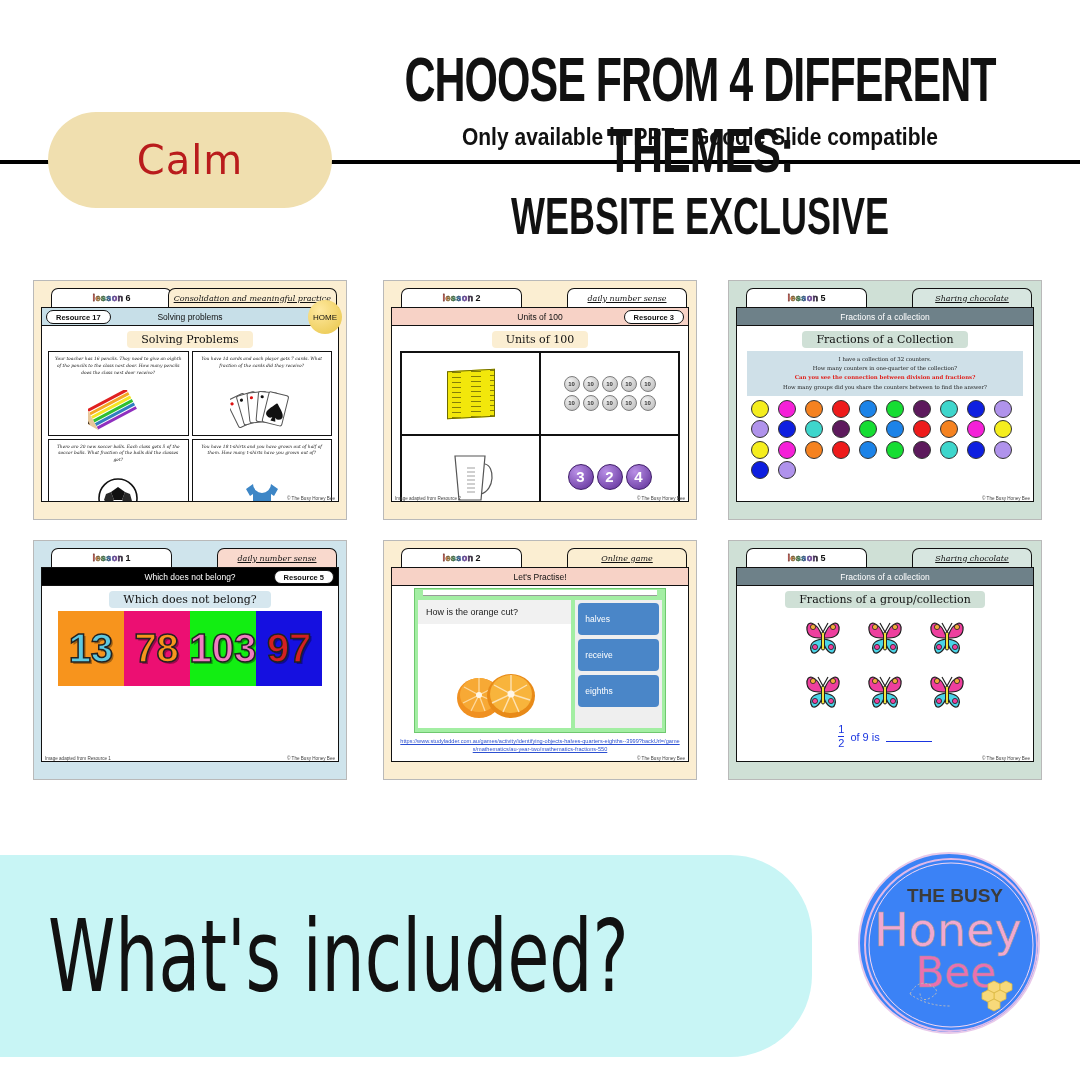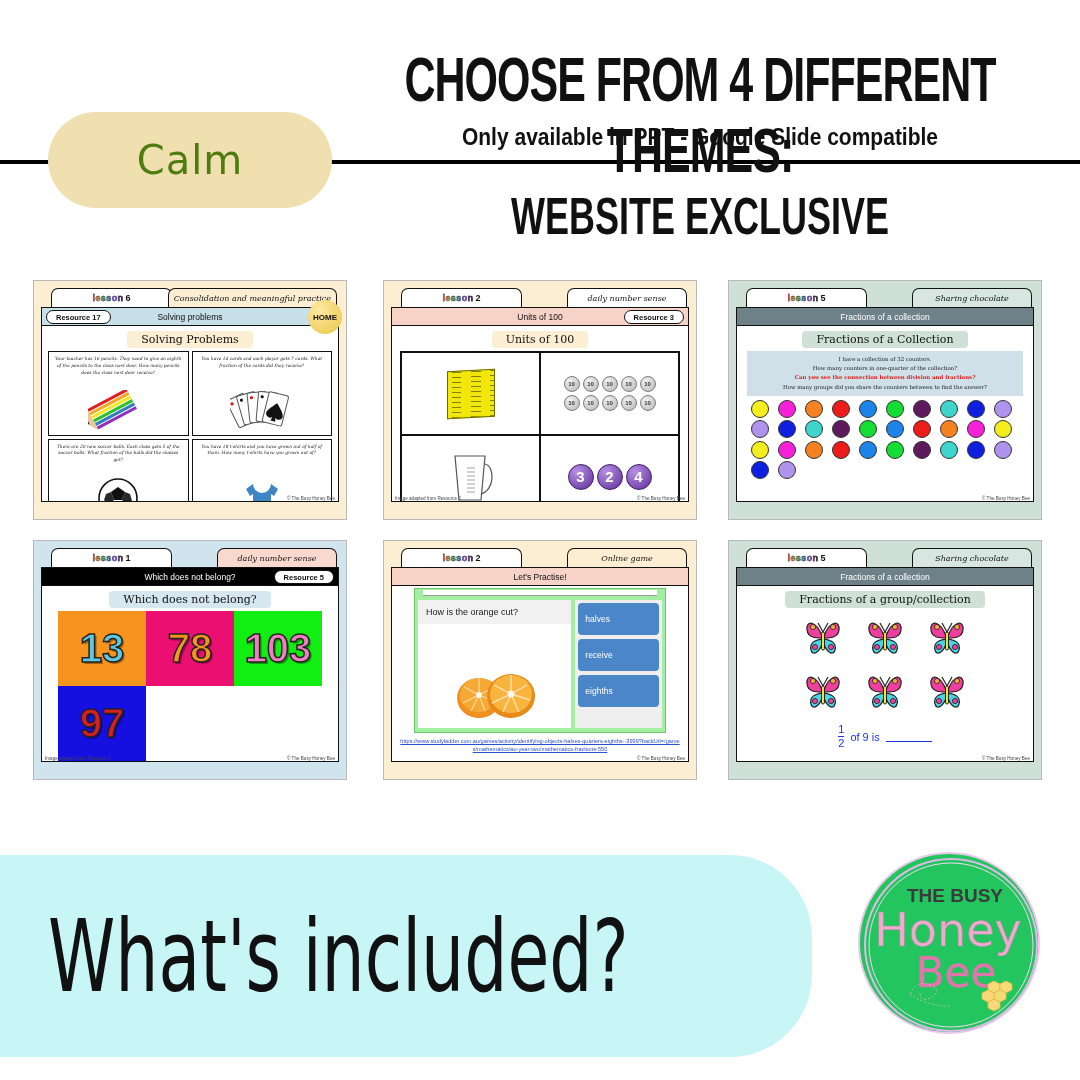--- a/index.html
+++ b/index.html
@@ -20,21 +20,21 @@
   }
 
   .theme-badge {
     position: absolute; left: 48px; top: 112px;
     width: 284px; height: 96px;
     background: #f0dfaf; border-radius: 48px;
     display: flex; align-items: center; justify-content: center;
     z-index: 3;
   }
   .theme-badge-label {
-    font-size: 40px; color: #4d7c0f;
+    font-size: 40px; color: #b91c1c;
     font-family: "DejaVu Sans", sans-serif;
     font-weight: 400; letter-spacing: 1px;
   }
 
   .head-title {
     position: absolute; left: 340px; top: 44px; width: 720px;
     text-align: center;
     font-size: 43px; font-weight: bold; color: #111;
     letter-spacing: -1px;
     transform: scaleY(1.45); transform-origin: top center;
@@ -81,21 +81,21 @@
     position: absolute; top: 0; height: 19px;
     background: #fff;
     border: 1.6px solid #111;
     border-bottom: none;
     border-radius: 7px 7px 0 0;
     display: flex; align-items: center; justify-content: center;
     font-size: 8px; color: #111; white-space: nowrap;
     padding: 0 5px;
   }
   .tab-left { left: 10px; width: 121px; }
-  .tab-right { right: 2px; min-width: 120px; }
+  .tab-right { right: 2px; min-width: 120px; text-decoration: underline; }
   .tab-right.tinted { background: #fbeed2; }
   .tab-right.pinkish { background: #f9d9cd; }
   .tab-right.greenish { background: #d7e6e0; }
 
   .lesson-lbl {
     font-size: 9px; font-weight: bold; letter-spacing: .4px;
     background: linear-gradient(90deg,#e24b4b 0%,#e2a33b 18%,#3ba35a 36%,#3b7ce2 55%,#9a4be2 74%,#111 100%);
     -webkit-background-clip: text; background-clip: text; color: transparent;
     -webkit-text-stroke: .35px #333;
   }
@@ -124,21 +124,21 @@
     font-size: 7.5px; font-weight: bold; color: #111;
   }
   .pill.left { left: 4px; }
   .pill.right { right: 4px; }
 
   .home-badge {
     position: absolute; right: -3px; top: 12px;
     width: 34px; height: 34px; border-radius: 50%;
     background: radial-gradient(circle at 35% 30%, #ffe9a0, #e8c547);
     display: flex; align-items: center; justify-content: center;
-    font-size: 8px; font-weight: bold; color: #111;
+    font-size: 8px; font-weight: normal; color: #111;
     z-index: 6;
   }
 
   
   .body-area {
     position: relative;
     height: calc(100% - 38px - 10px);
     background: #fff;
     border: 1.6px solid #111;
     border-top: none;
@@ -213,21 +213,21 @@
     background: #cfe0e8;
     font-size: 5.4px; line-height: 1.7; text-align: center;
     color: #1a1a1a; font-family: "DejaVu Serif", serif;
   }
   .qbox .red { color: #e0201b; font-weight: bold; }
   .counters { margin: 0 14px; display: grid; grid-template-columns: repeat(10, 1fr); gap: 2.5px; }
   .counter { width: 18px; height: 18px; border-radius: 50%; border: 1px solid #333; }
 
   
   .numgrid { margin: 2px 16px 0; height: 150px;
-             display: grid; grid-template-columns: 1fr 1fr 1fr; grid-template-rows: 1fr 1fr; }
+             display: grid; grid-template-columns: 1fr 1fr 1fr 1fr; grid-template-rows: 1fr 1fr; }
   .numcell { display: flex; align-items: center; justify-content: center; }
   .bignum { font-size: 40px; font-weight: bold; font-family: "Liberation Sans", sans-serif; }
 
   
   .game-frame { margin: 2px 22px 0; height: 145px; background: #a3eea3;
                 border: 1px solid #6fc86f; padding: 4px 3px; display: flex; gap: 4px; position: relative; }
   .game-bar { position: absolute; left: 8px; top: 1px; right: 8px; height: 6px; background: #fff;
               border-bottom: 1px solid #9a9a9a; }
   .game-left { flex: 1.9; background: #fff; position: relative; margin-top: 7px; }
   .game-q { background: #f1f1f1; padding: 7px 8px; font-size: 9px; color: #222; }
@@ -263,21 +263,21 @@
     margin-left: 48px;
     font-size: 74px; color: #111; font-weight: 400;
     font-family: "DejaVu Sans", sans-serif;
     transform: scaleY(1.35) scaleX(.92); transform-origin: left center;
     white-space: nowrap;
   }
 
   .logo {
     position: absolute; left: 858px; top: 852px;
     width: 182px; height: 182px; border-radius: 50%;
-    background: #22c55e;
+    background: #3b82f6;
     border: 2.5px solid #e8c9ea;
     overflow: hidden;
   }
 </style>
 </head>
 <body>
 
 <div class="header">
   <div class="divider-line"></div>
 

